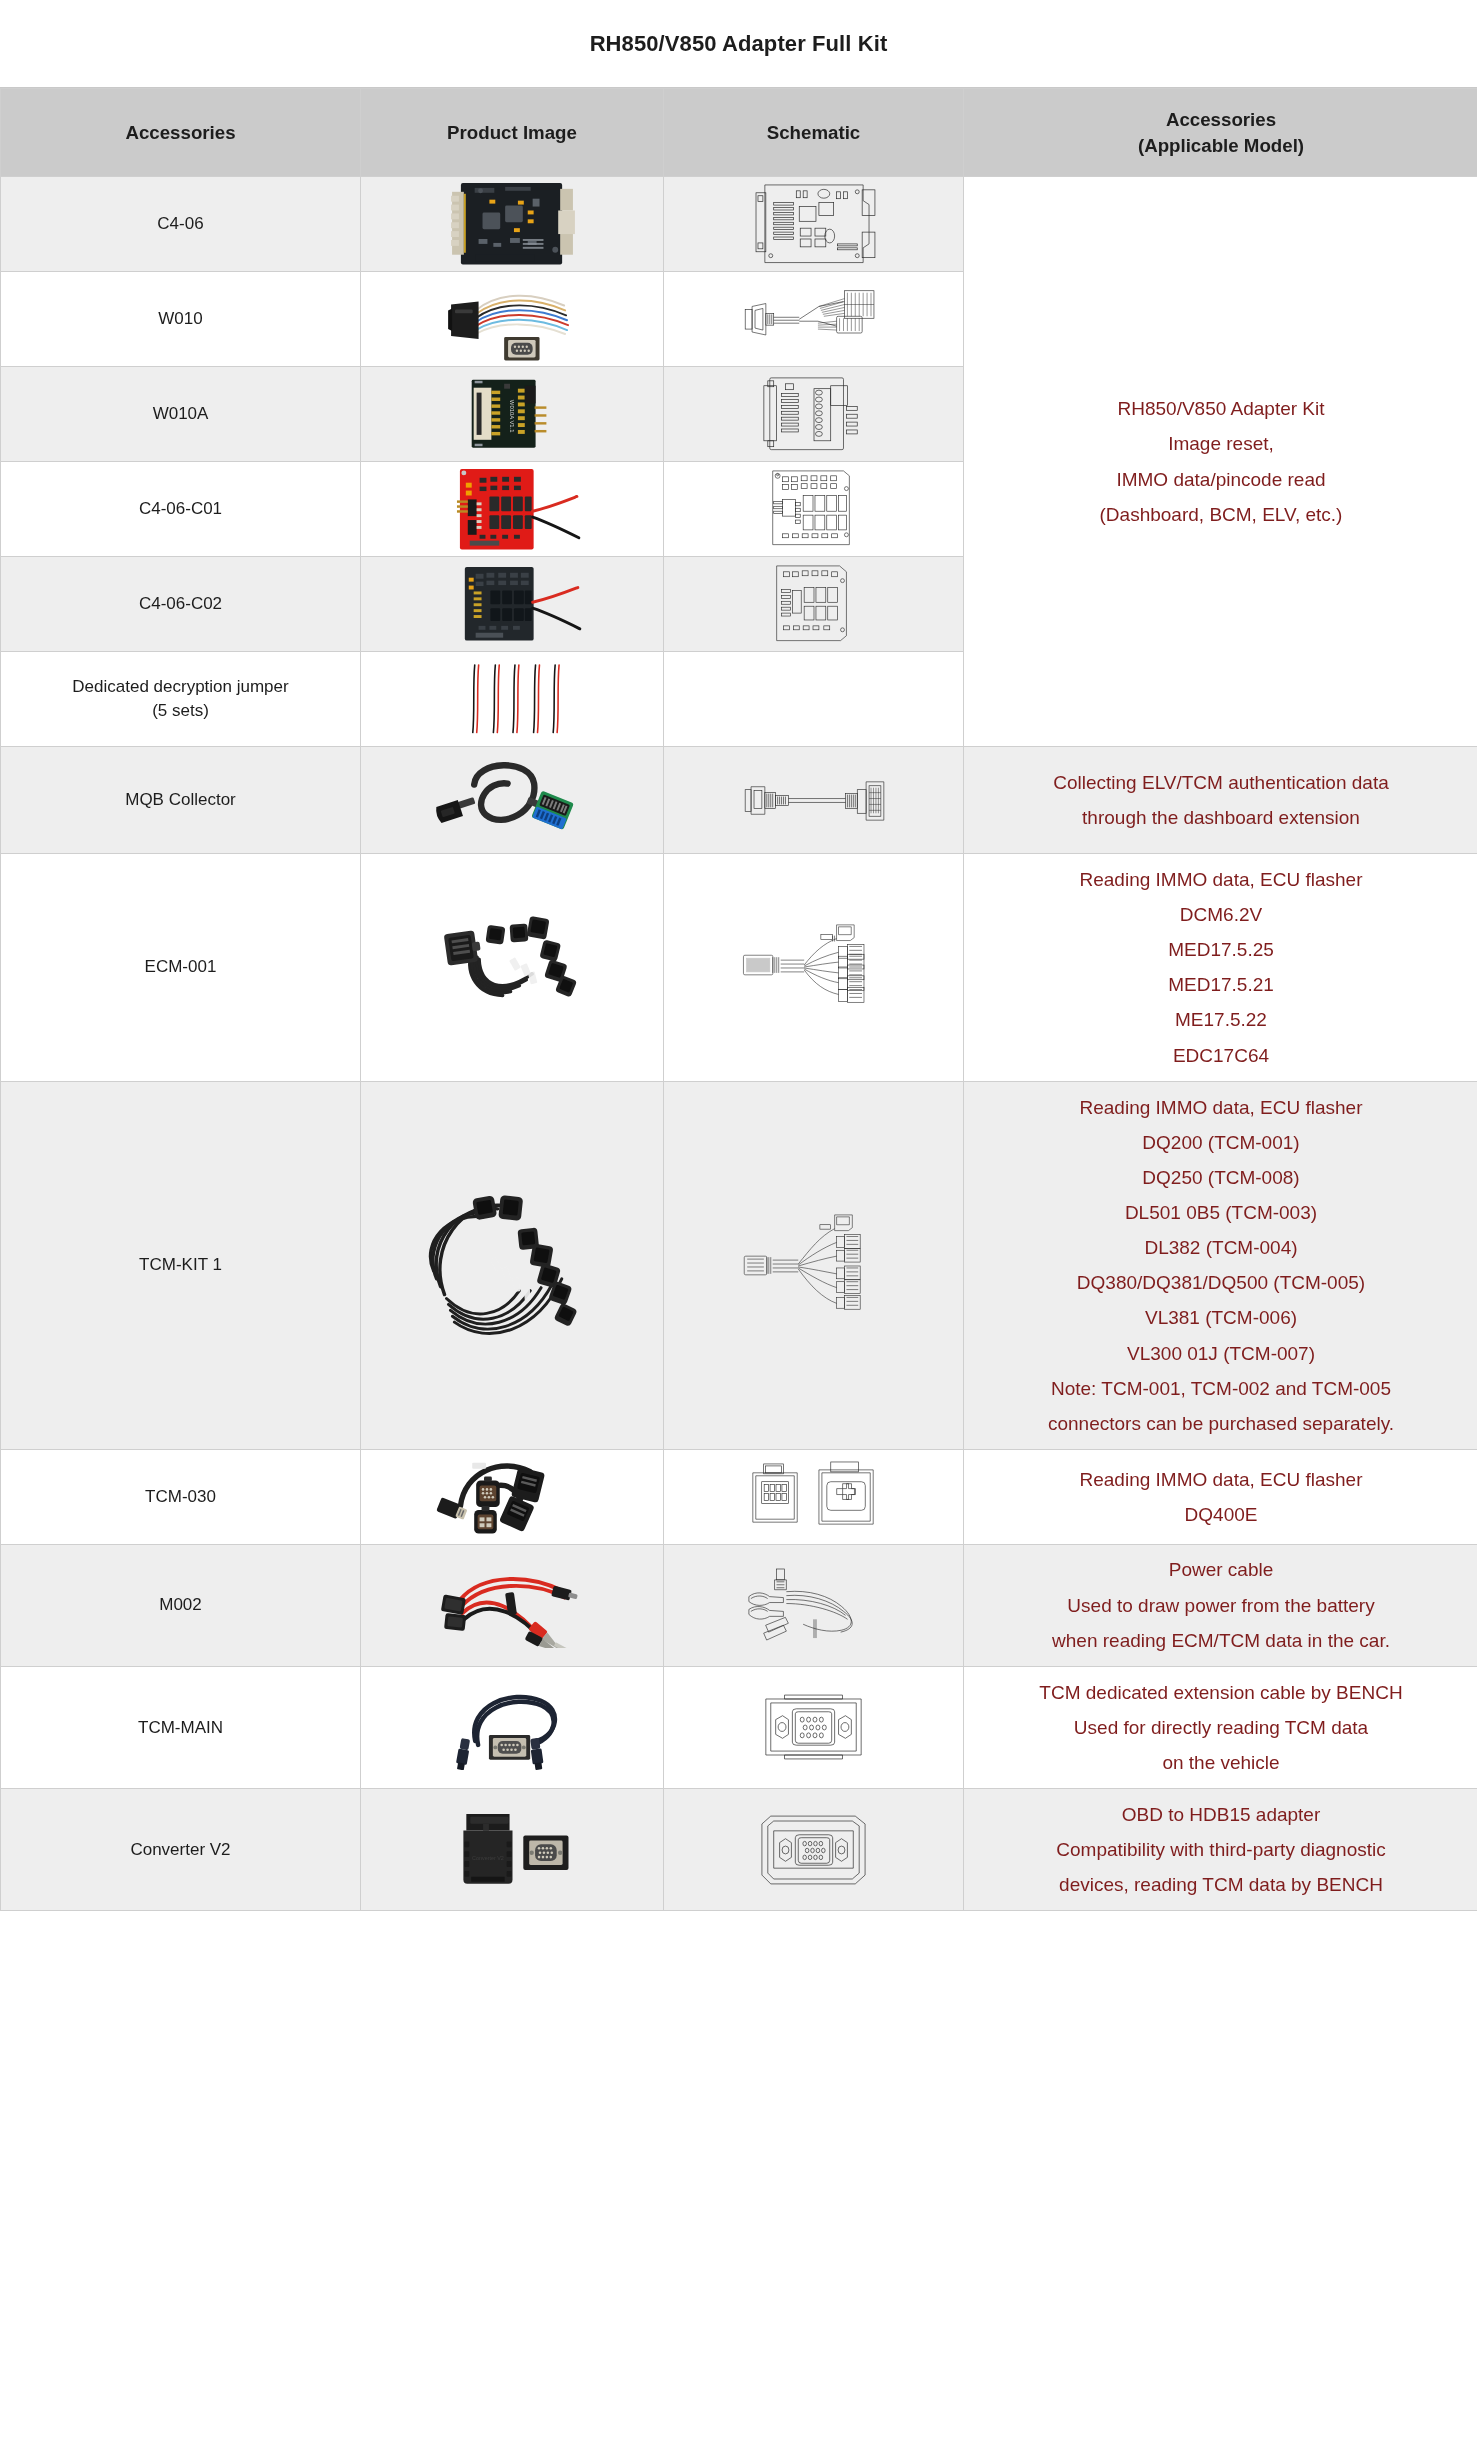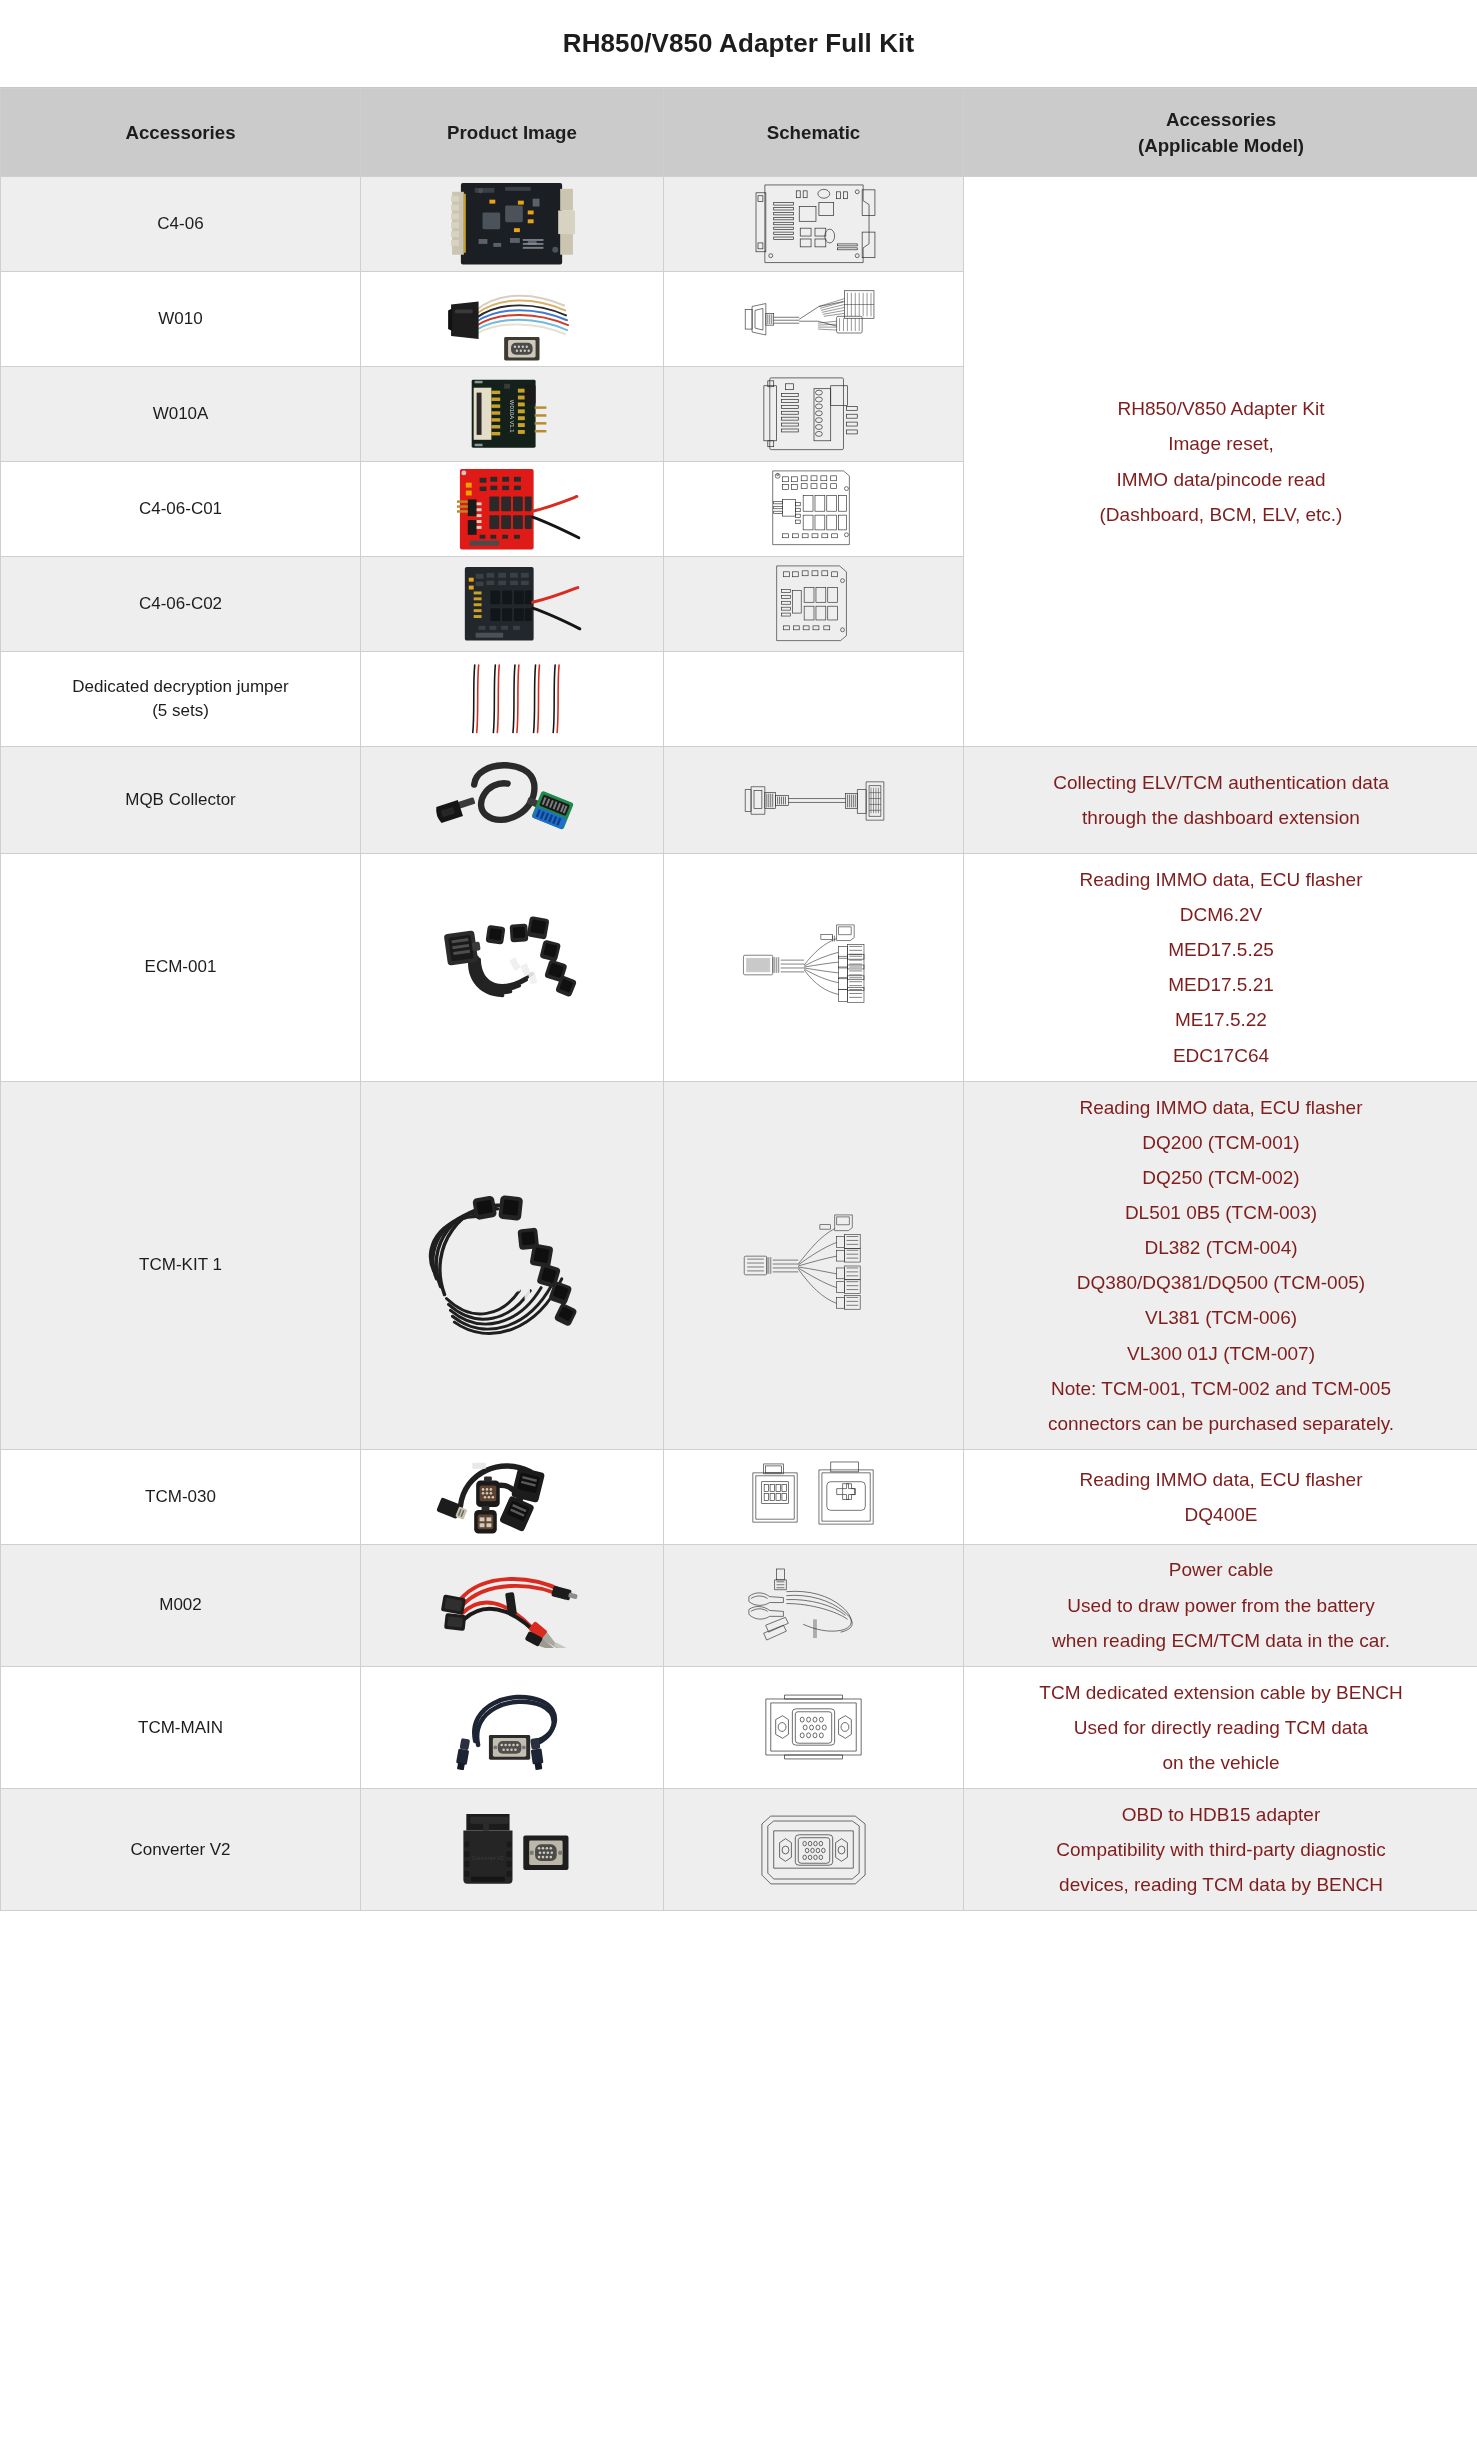--- a/index.html
+++ b/index.html
@@ -19,21 +19,21 @@
   
   .title-bar {
     height: 88px;
     display: flex;
     align-items: center;
     justify-content: center;
     background: #ffffff;
     border-bottom: 1.5px solid #c9c9c9;
   }
   .title-text {
-    font-size: 26px;
+    font-size: 22px;
     font-weight: bold;
     color: #1d1d1d;
     letter-spacing: 0.1px;
   }
   
   table.kit {
     width: 1477px;
     border-collapse: collapse;
     table-layout: fixed;
   }
@@ -885,21 +885,21 @@
                   <rect x="196" y="180" width="16" height="22"></rect>
                   <rect x="212" y="176" width="32" height="28"></rect>
                  <path d="M216 180 H240 M216 188 H240 M216 196 H240"></path>
                 </g>
             </svg>
           </div>
         </td>
         <td class="desc-cell">
           <span class="desc-line">Reading IMMO data, ECU flasher</span>
           <span class="desc-line">DQ200 (TCM-001)</span>
-          <span class="desc-line">DQ250 (TCM-002)</span>
+          <span class="desc-line">DQ250 (TCM-008)</span>
           <span class="desc-line">DL501 0B5 (TCM-003)</span>
           <span class="desc-line">DL382 (TCM-004)</span>
           <span class="desc-line">DQ380/DQ381/DQ500 (TCM-005)</span>
           <span class="desc-line">VL381 (TCM-006)</span>
           <span class="desc-line">VL300 01J (TCM-007)</span>
           <span class="desc-line">Note: TCM-001, TCM-002 and TCM-005</span>
           <span class="desc-line">connectors can be purchased separately.</span>
         </td>
       </tr>
 

